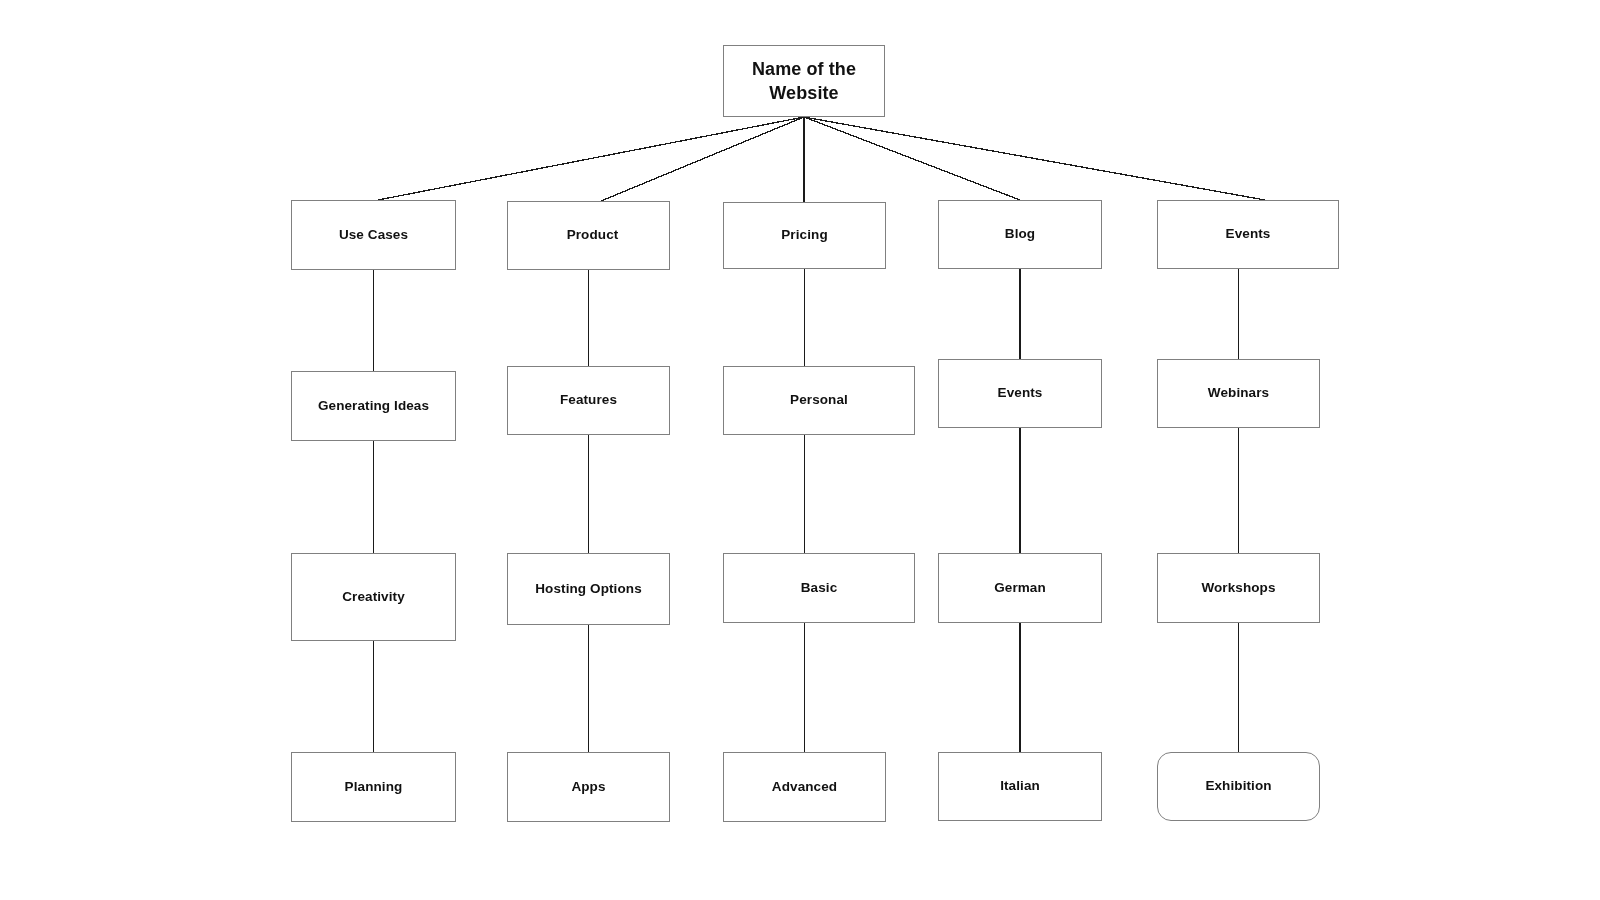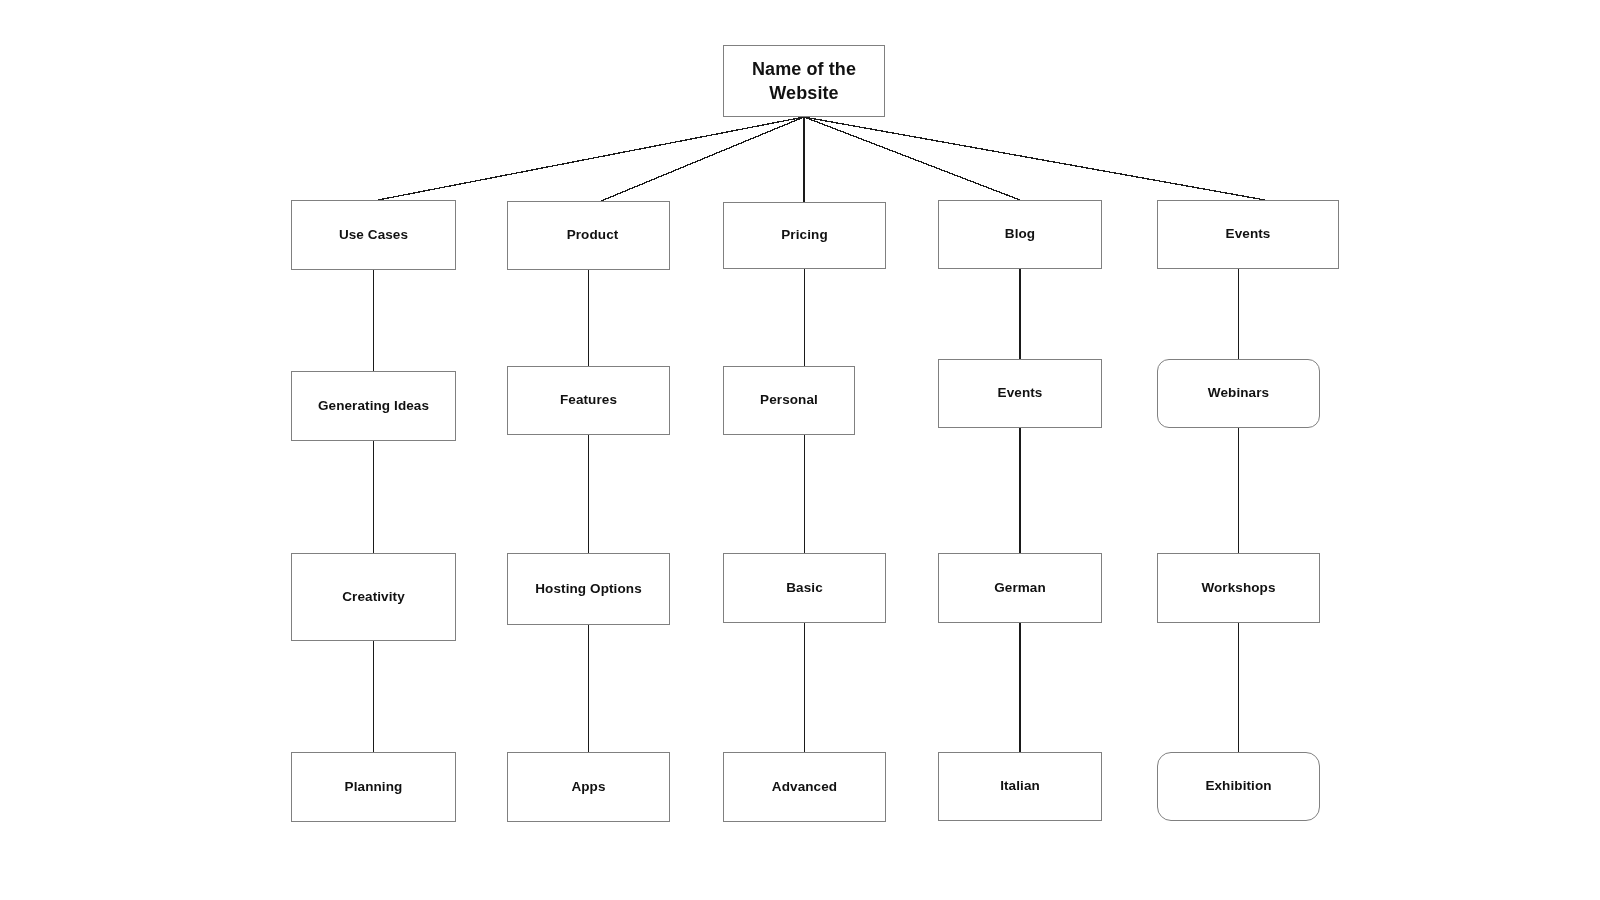--- a/index.html
+++ b/index.html
@@ -103,45 +103,45 @@
       </div>
       <div class="node level3" style="left: 507px; top: 553px; width: 163px; height: 72px;">
         <span class="node-label">Hosting Options</span>
       </div>
       <div class="node level4" style="left: 507px; top: 752px; width: 163px; height: 70px;">
         <span class="node-label">Apps</span>
       </div>
       <div class="node level1" style="left: 723px; top: 202px; width: 163px; height: 67px;">
         <span class="node-label">Pricing</span>
       </div>
-      <div class="node level2" style="left: 723px; top: 366px; width: 132px; height: 69px;">
+      <div class="node level2" style="left: 723px; top: 366px; width: 192px; height: 69px;">
         <span class="node-label">Personal</span>
       </div>
-      <div class="node level3" style="left: 723px; top: 553px; width: 163px; height: 70px; text-align: center;">
+      <div class="node level3" style="left: 723px; top: 553px; width: 192px; height: 70px; text-align: center;">
         <span class="node-label">Basic</span>
       </div>
       <div class="node level4" style="left: 723px; top: 752px; width: 163px; height: 70px;">
         <span class="node-label">Advanced</span>
       </div>
       <div class="node level1" style="left: 938px; top: 200px; width: 164px; height: 69px;">
         <span class="node-label">Blog</span>
       </div>
       <div class="node level2" style="left: 938px; top: 359px; width: 164px; height: 69px;">
         <span class="node-label">Events</span>
       </div>
       <div class="node level3" style="left: 938px; top: 553px; width: 164px; height: 70px;">
         <span class="node-label">German</span>
       </div>
       <div class="node level4" style="left: 938px; top: 752px; width: 164px; height: 69px;">
         <span class="node-label">Italian</span>
       </div>
       <div class="node level1" style="left: 1157px; top: 200px; width: 182px; height: 69px;">
         <span class="node-label">Events</span>
       </div>
-      <div class="node level2" style="left: 1157px; top: 359px; width: 163px; height: 69px; border-radius: 12px;">
+      <div class="node level2" style="left: 1157px; top: 359px; width: 163px; height: 69px;">
         <span class="node-label">Webinars</span>
       </div>
       <div class="node level3" style="left: 1157px; top: 553px; width: 163px; height: 70px;">
         <span class="node-label">Workshops</span>
       </div>
       <div class="node level4" style="left: 1157px; top: 752px; width: 163px; height: 69px; border-radius: 14px;">
         <span class="node-label">Exhibition</span>
       </div>
     </div>
 </div>

